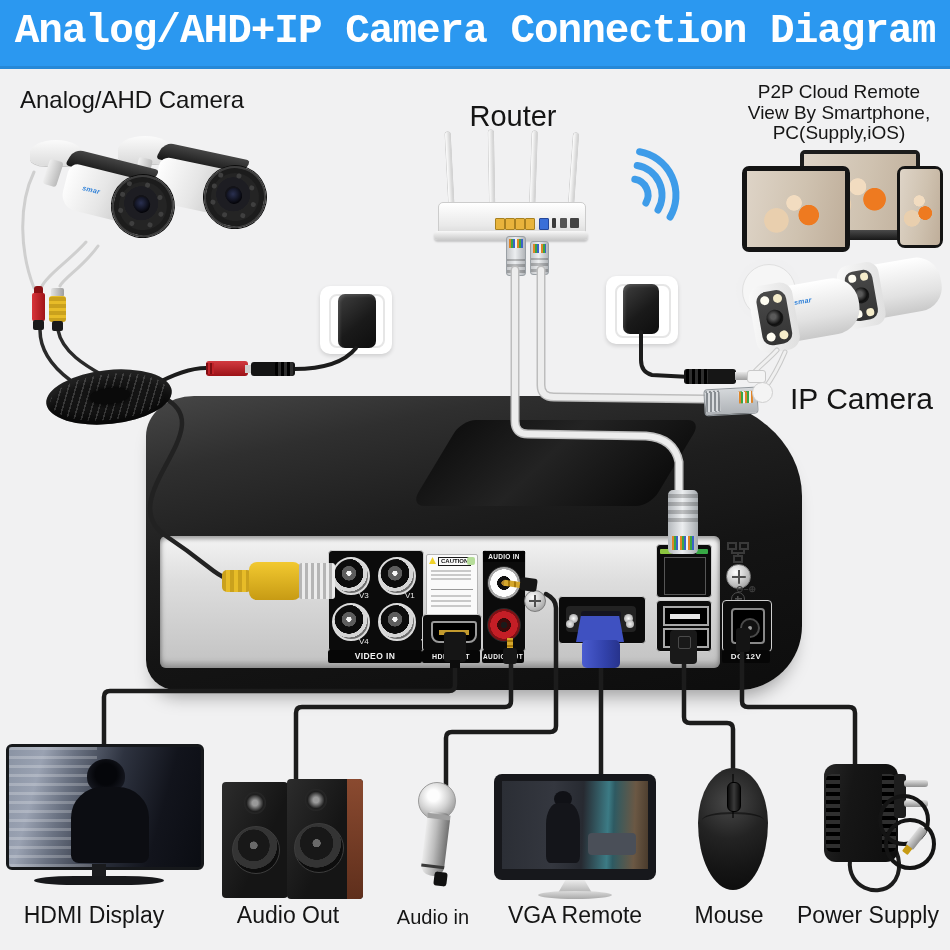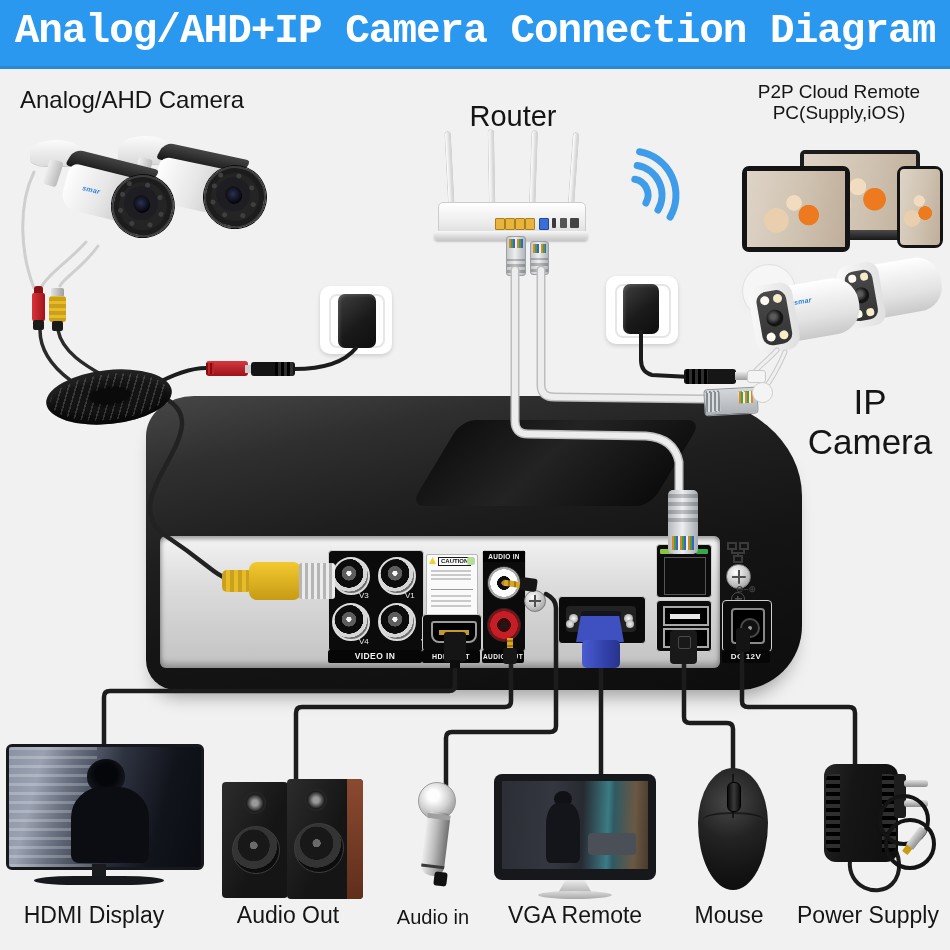--- a/index.html
+++ b/index.html
@@ -68,23 +68,24 @@
 <div id="canvas">
 
   <div class="abs" id="banner">
     <div class="t">Analog/AHD+IP Camera Connection Diagram</div>
   </div>
 
   <div class="abs lbl" style="left:20px;top:86px;font-size:24px;">Analog/AHD Camera</div>
   <div class="abs lbl" style="left:440px;top:100px;width:146px;text-align:center;font-size:29px;">Router</div>
   <div class="abs lbl" style="left:733px;top:82px;width:212px;text-align:center;font-size:19px;line-height:20.5px;">
     <div>P2P Cloud Remote</div>
+    <div>View By Smartphone,</div>
     <div>PC(Supply,iOS)</div>
   </div>
-  <div class="abs lbl" style="left:790px;top:382px;font-size:35px;text-align:center;">IP Camera</div>
+  <div class="abs lbl" style="left:790px;top:382px;font-size:30px;text-align:center;">IP Camera</div>
   <div class="abs lbl devlbl" style="left:8px;top:902px;width:172px;text-align:center;">HDMI Display</div>
   <div class="abs lbl devlbl" style="left:222px;top:902px;width:132px;text-align:center;">Audio Out</div>
   <div class="abs lbl" style="left:385px;top:906px;width:96px;text-align:center;font-size:20px;">Audio in</div>
   <div class="abs lbl devlbl" style="left:494px;top:902px;width:162px;text-align:center;">VGA Remote</div>
   <div class="abs lbl devlbl" style="left:686px;top:902px;width:86px;text-align:center;">Mouse</div>
   <div class="abs lbl devlbl" style="left:786px;top:902px;width:164px;text-align:center;">Power Supply</div>
 
   <div class="abs z2" style="left:30px;top:140px;width:52px;height:26px;background:linear-gradient(#fbfbfb,#dcdcdc);border-radius:50% 50% 30% 30%;box-shadow:0 1px 0 #c9c9c9;"></div>
   <div class="abs z2" style="left:118px;top:136px;width:54px;height:28px;background:linear-gradient(#fbfbfb,#dadada);border-radius:50% 50% 30% 30%;box-shadow:0 1px 0 #c9c9c9;"></div>
   <div class="abs z2" style="left:46px;top:160px;width:14px;height:26px;background:linear-gradient(90deg,#eee,#bbb);transform:rotate(18deg);border-radius:3px;"></div>

